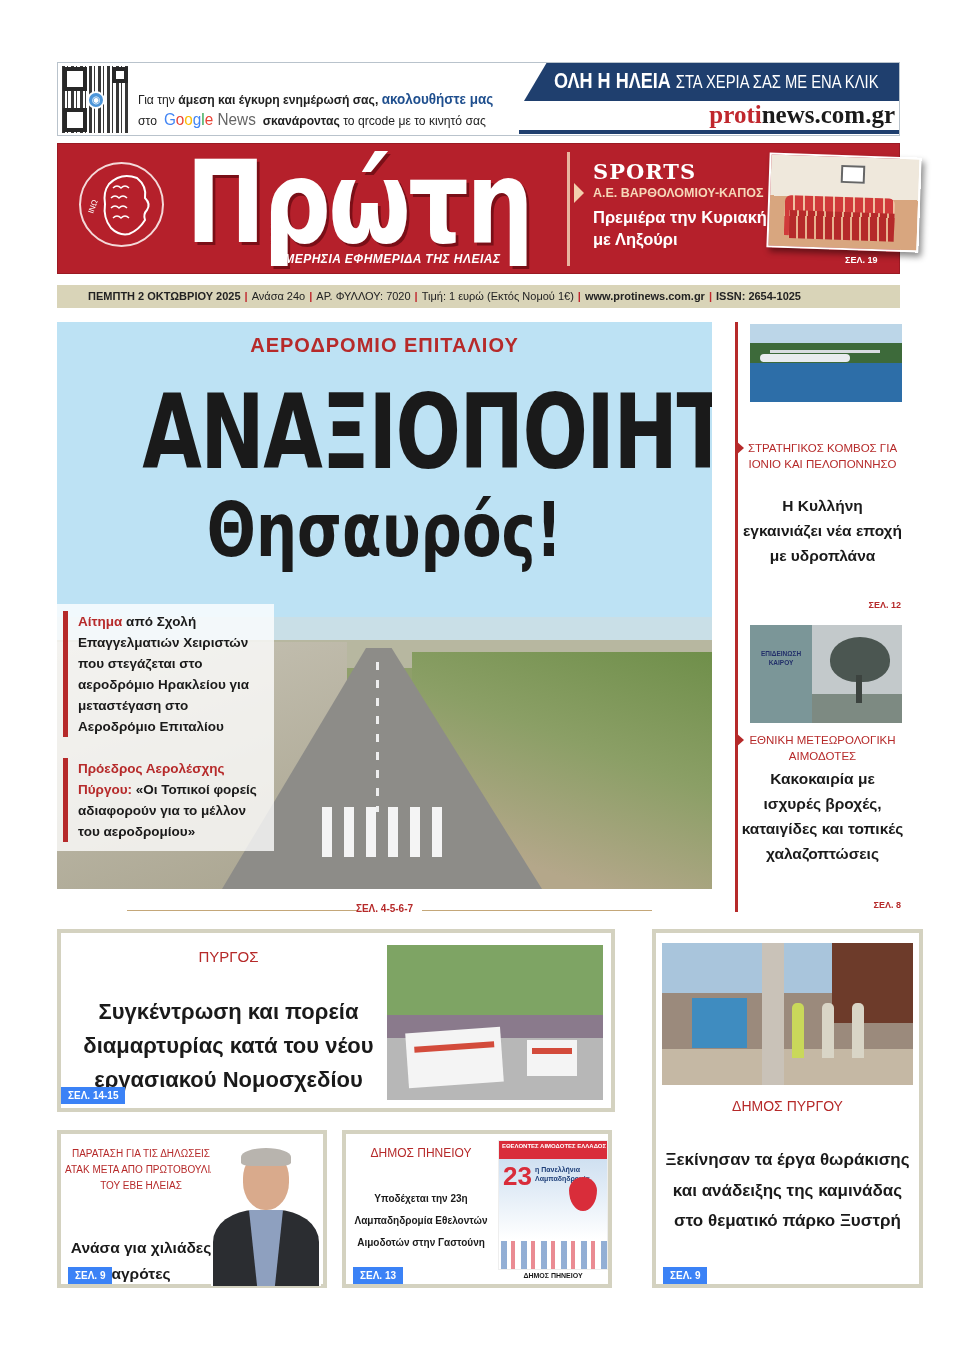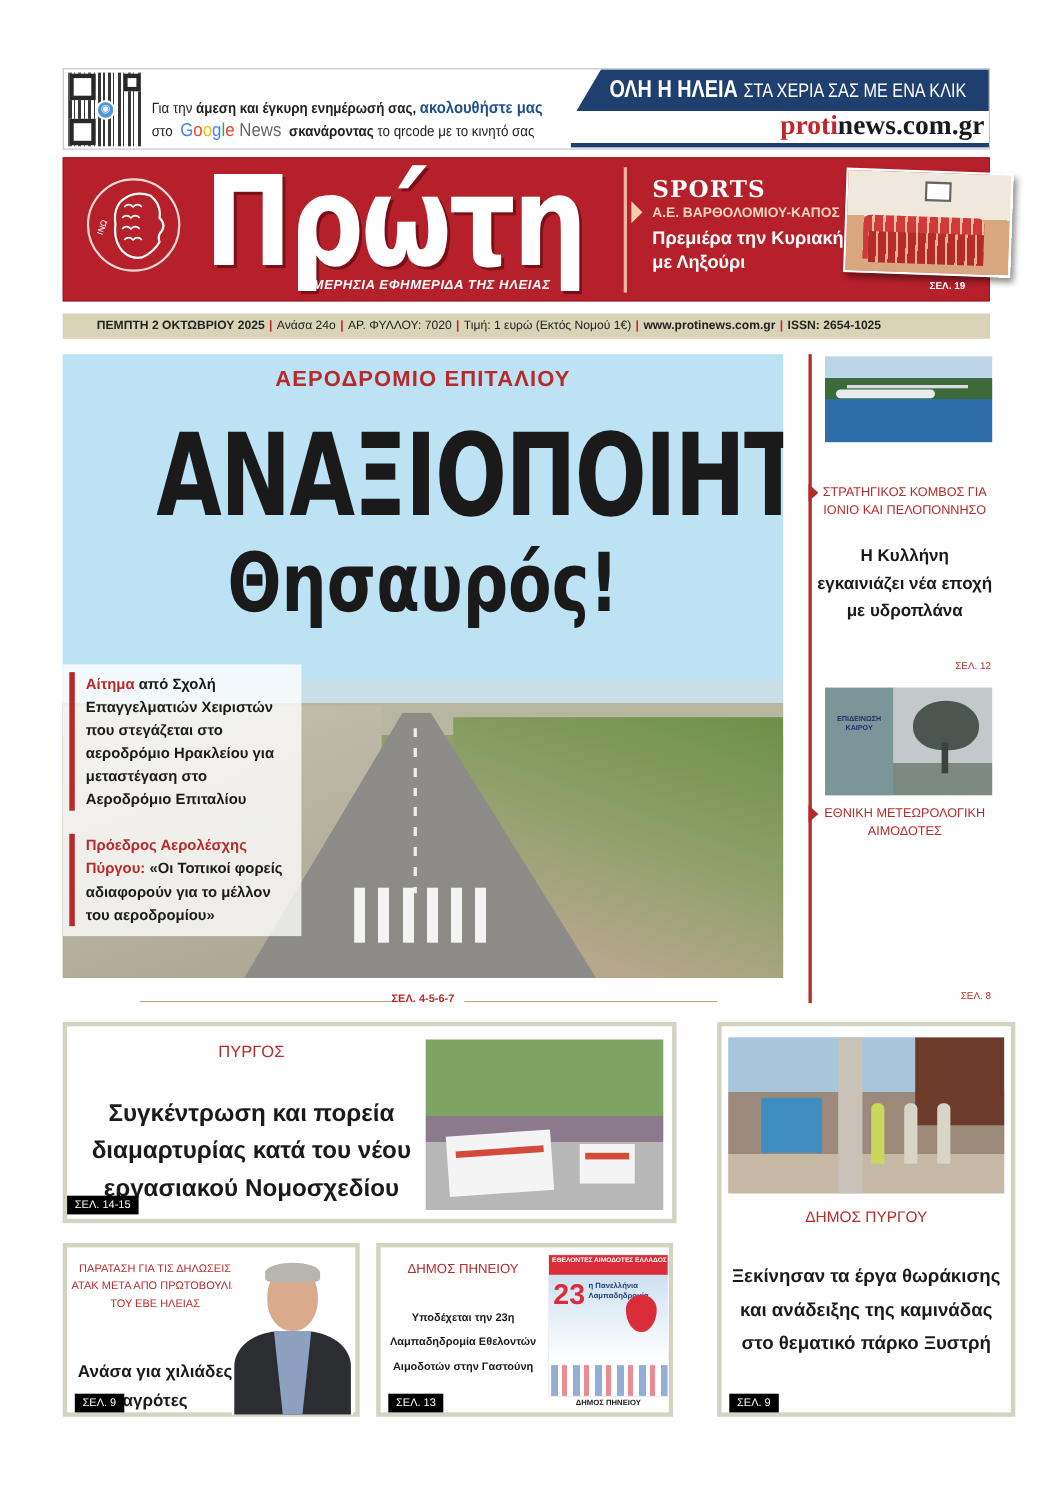--- a/index.html
+++ b/index.html
@@ -93,31 +93,31 @@
 
   
   .right-col { position:absolute; left:735px; top:322px; width:166px; height:590px; border-left:3px solid #b62a2a; }
   .rc-photo1 { position:absolute; left:12px; top:2px; width:152px; height:78px;
                background: linear-gradient(180deg,#bcd6e8 0 25%, #3d6a3a 25% 50%, #2d6ea8 50% 100%); overflow:hidden; }
   .plane { position:absolute; left:10px; top:30px; width:90px; height:8px; background:#e9ecef; border-radius:4px; }
   .plane-wing { position:absolute; left:20px; top:26px; width:110px; height:3px; background:#d9dde1; }
   .rc-kicker { position:absolute; left:3px; width:163px; text-align:center; color:#b62a2a; font-size:11.5px; line-height:16px; }
   .rc-arrow { position:absolute; left:-3px; width:0; height:0; border-left:9px solid #b62a2a; border-top:8px solid transparent; border-bottom:8px solid transparent; }
   .rc-head { position:absolute; left:3px; width:163px; text-align:center; font-weight:bold; font-size:15.5px; line-height:25px; color:#1a1a1a; }
-  .rc-page { position:absolute; right:0; color:#b62a2a; font-weight:normal; font-size:9px;margin-left:32px; }
+  .rc-page { position:absolute; right:0; color:#b62a2a; font-weight:bold; font-size:9px;margin-left:32px; }
   .rc-photo2 { position:absolute; left:12px; top:303px; width:152px; height:98px; overflow:hidden;
                background: linear-gradient(180deg,#c3c9cb 0 70%, #7d8a82 70% 100%); }
   .book { position:absolute; left:0; top:0; width:62px; height:98px; background:#7b9698; }
   .book-title { position:absolute; left:2px; top:24px; width:58px; text-align:center; color:#23306a; font-size:6.5px; font-weight:bold; line-height:9px; }
   .tree { position:absolute; left:80px; top:12px; width:60px; height:45px; background:#4b5651; border-radius:50% 50% 45% 45%; }
   .trunk { position:absolute; left:106px; top:50px; width:6px; height:28px; background:#3c433f; }
 
   
   .box { position:absolute; border:4px solid #d4d2c0; background:#fff; }
-  .page-tag { position:absolute; background:#000000; color:#fff; font-weight:normal; font-size:10px; padding:3px 7px; }
+  .page-tag { position:absolute; background:#3b82f6; color:#fff; font-weight:bold; font-size:10px; padding:3px 7px; }
   .kicker { color:#b62a2a; text-align:center; }
   .head { font-weight:bold; text-align:center; color:#1a1a1a;margin-top:22px; }
 
   .box-pyrgos { left:57px; top:929px; width:558px; height:183px;padding-left:28px; }
   .box-pyrgos .kicker { position:absolute; left:0; top:15px; width:335px; font-size:15px; }
   .box-pyrgos .head { position:absolute; left:0; top:40px; width:335px; font-size:22px; line-height:34px; }
   .box-pyrgos .page-tag { left:0; top:154px; }
   .protest { position:absolute; left:326px; top:12px; width:216px; height:155px; overflow:hidden;
              background: linear-gradient(180deg,#7ea464 0 45%, #8a7a8c 45% 60%, #b7b7b7 60% 100%); }
   .banner1 { position:absolute; left:20px; top:85px; width:95px; height:55px; background:#f4f4f4; transform:rotate(-4deg); }
@@ -250,20 +250,21 @@
 
   <div class="rc-photo2">
     <div class="book">
       <div class="book-title">ΕΠΙΔΕΙΝΩΣΗ ΚΑΙΡΟΥ</div>
     </div>
     <div class="tree"></div>
     <div class="trunk"></div>
   </div>
   <div class="rc-arrow" style="top:410px;"></div>
   <div class="rc-kicker" style="top:410px;">ΕΘΝΙΚΗ ΜΕΤΕΩΡΟΛΟΓΙΚΗ ΑΙΜΟΔΟΤΕΣ</div>
+  <div class="rc-head" style="top:444px;">Κακοκαιρία με ισχυρές βροχές, καταιγίδες και τοπικές χαλαζοπτώσεις</div>
   <div class="rc-page" style="top:578px;">ΣΕΛ. 8</div>
 </div>
 
 <div class="box box-pyrgos">
   <div class="kicker">ΠΥΡΓΟΣ</div>
   <div class="head">Συγκέντρωση και πορεία διαμαρτυρίας κατά του νέου εργασιακού Νομοσχεδίου</div>
   <div class="page-tag">ΣΕΛ. 14-15</div>
   <div class="protest">
     <div class="banner1">
         <div class="banner-red"></div>

